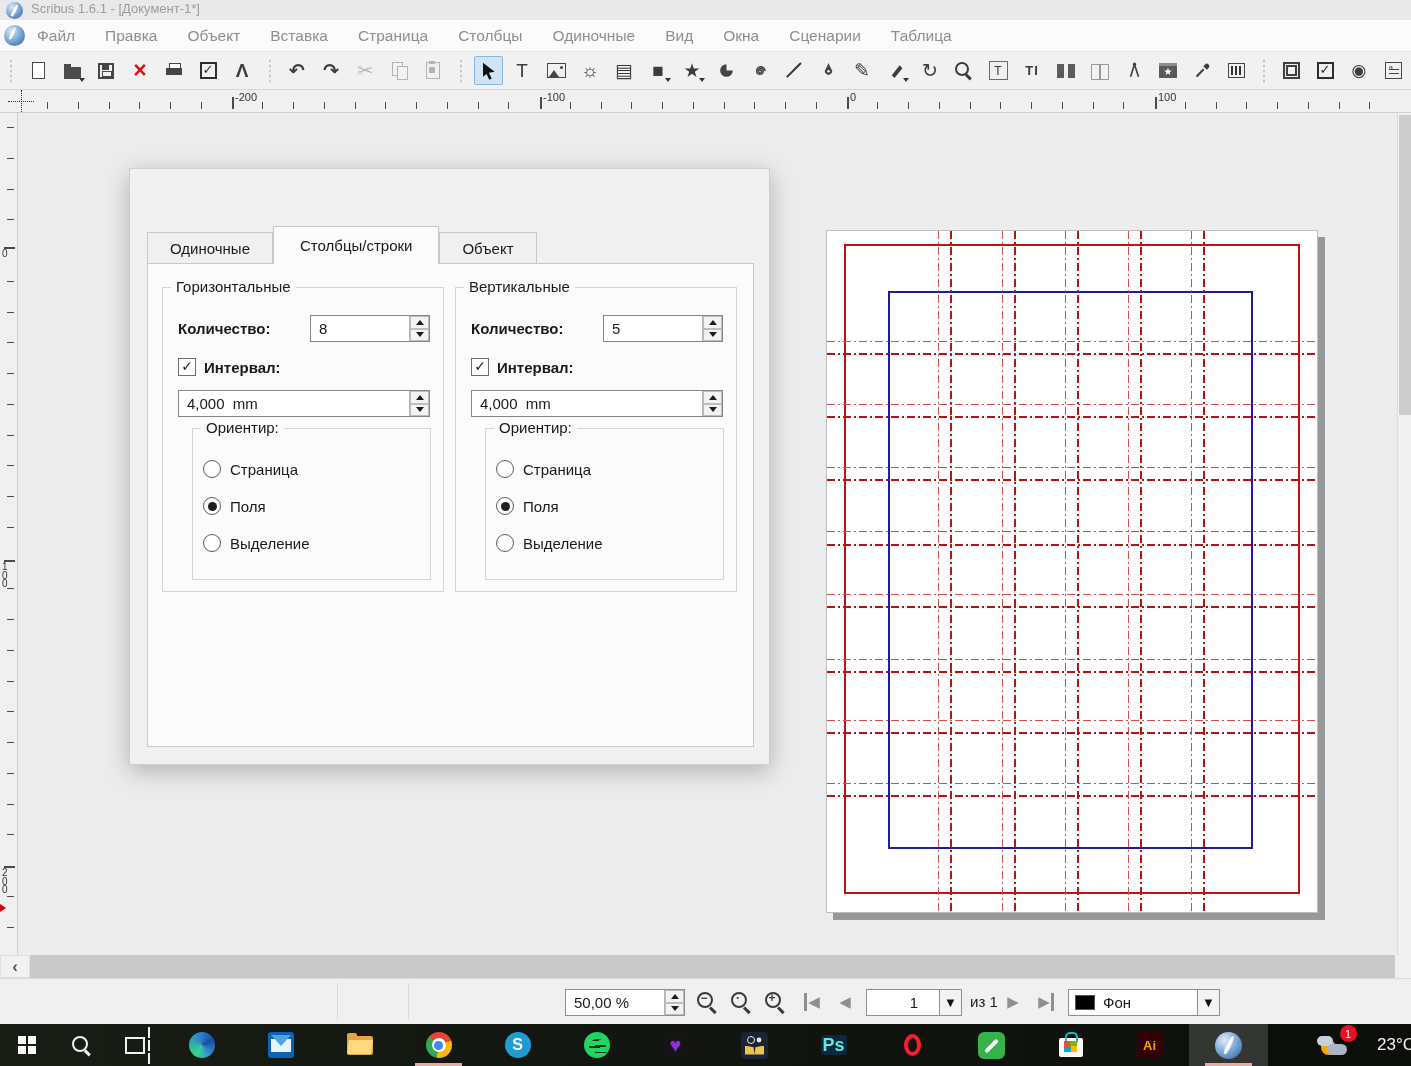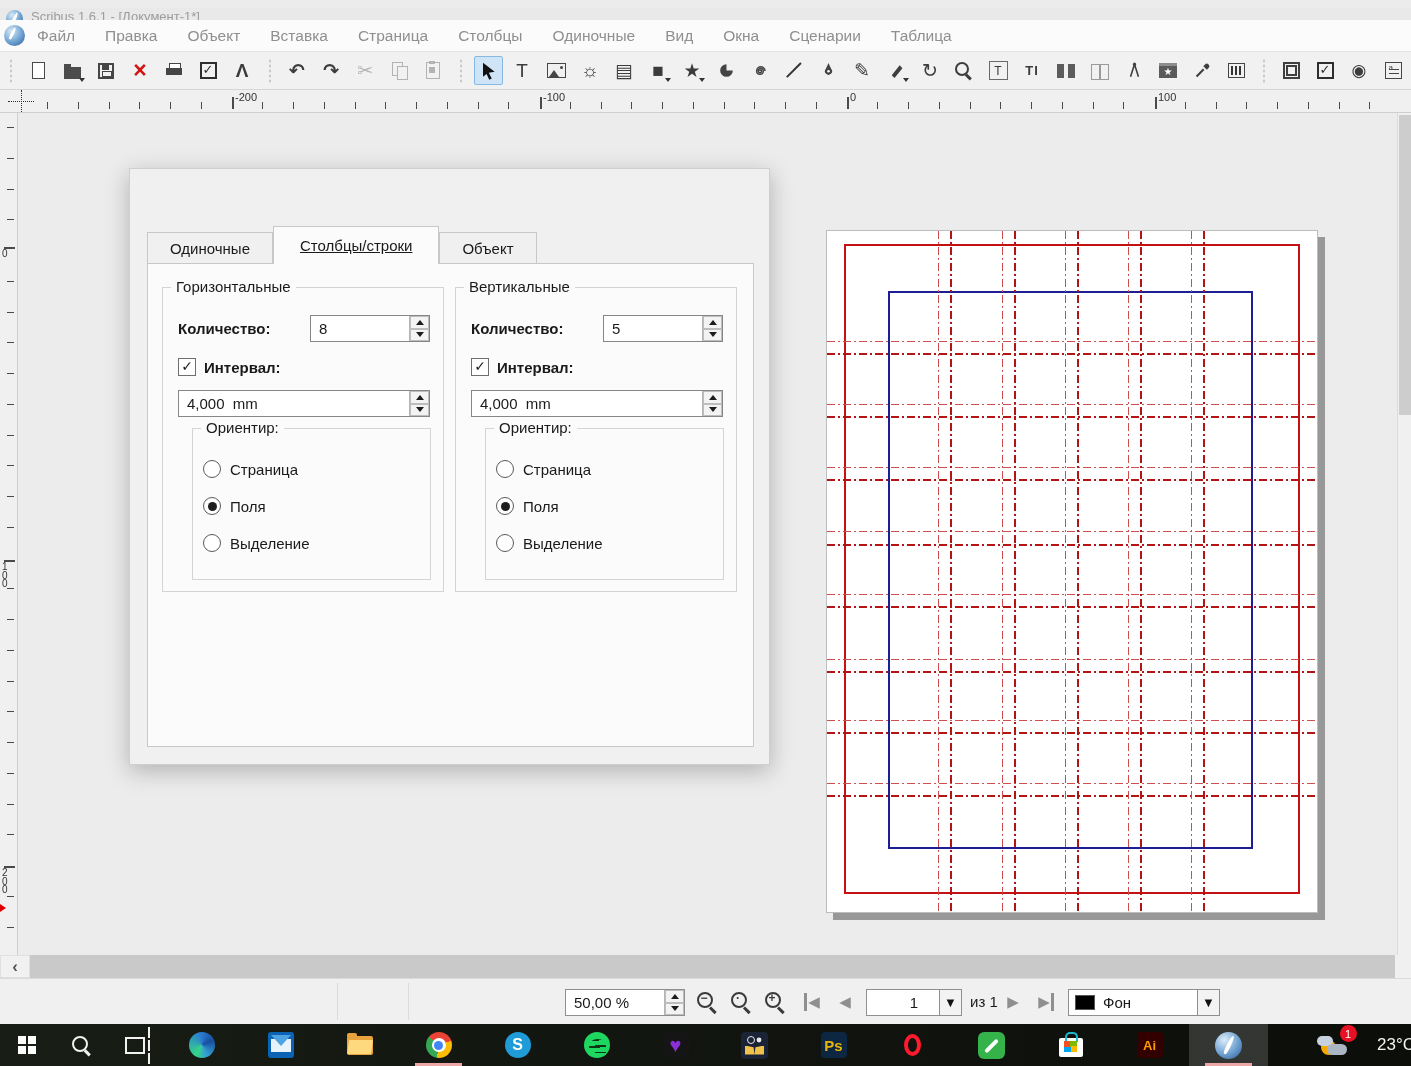--- a/index.html
+++ b/index.html
@@ -1,21 +1,21 @@
 <!DOCTYPE html>
 <html><head>
 <meta charset="utf-8">
 <style>
   html,body{margin:0;padding:0;background:#555;}
   *{box-sizing:border-box;}
   .screen{position:relative;width:1411px;height:1066px;overflow:hidden;
     font-family:"Liberation Sans","DejaVu Sans",sans-serif;background:#ececec;}
 
   
-  .titlebar{position:absolute;left:0;top:8px;width:100%;height:20px;background:#e9e9e9;
+  .titlebar{position:absolute;left:0;top:0;width:100%;height:20px;background:#e9e9e9;
     display:flex;align-items:center;gap:8px;padding-left:6px;}
   .titlebar .wtitle{font-size:13px;color:#9c9c9c;margin-top:-4px;}
 
   
   .slogo{position:relative;width:17px;height:17px;border-radius:50%;
     background:radial-gradient(circle at 35% 30%,#d8e9f7,#6d9fd0 55%,#2b5c97);flex:none;}
   .slogo::after{content:"";position:absolute;left:7px;top:2px;width:3px;height:13px;
     background:#fff;border-radius:60% 60% 40% 40%;transform:rotate(26deg);}
 
   
@@ -182,22 +182,22 @@
   .tk-spotify{position:relative;width:26px;height:26px;border-radius:50%;background:#1ed760;overflow:hidden;}
   .tk-spotify::before{content:"";position:absolute;left:5px;top:7px;width:17px;height:14px;
     background:repeating-linear-gradient(175deg,#0e3317 0 2.4px,transparent 2.4px 7px);border-radius:50% 50% 0 0;}
   .tk-heart{width:26px;height:26px;border-radius:4px;background:#151515;display:flex;align-items:center;justify-content:center;
     color:#8b2fd6;font-size:20px;line-height:1;}
   .tk-book{position:relative;width:27px;height:27px;border-radius:4px;background:#1b2336;}
   .tk-book::before{content:"";position:absolute;left:6px;top:4px;width:6px;height:6px;border:1.6px solid #e8e8e8;border-radius:50%;
     box-shadow:8px 0 0 -1.6px #e8e8e8,8px 0 0 0 #1b2336;}
   .tk-book::after{content:"";position:absolute;left:4px;bottom:4px;width:19px;height:9px;background:#f0c24a;
     clip-path:polygon(0 0,45% 20%,50% 100%,55% 20%,100% 0,100% 100%,0 100%);}
-  .tk-ps{width:26px;height:26px;border-radius:4px;background:#0d2742;display:flex;align-items:center;justify-content:center;
-    color:#eab308;font-weight:bold;font-size:15px;}
+  .tk-ps{width:26px;height:20px;border-radius:4px;background:#0d2742;display:flex;align-items:center;justify-content:center;
+    color:#5eead4;font-weight:bold;font-size:18px;}
   .tk-opera{width:17px;height:22px;border:4.5px solid #ff1b2d;border-radius:50%;}
   .tk-notes{position:relative;width:27px;height:27px;border-radius:6px;background:#35b24a;overflow:hidden;}
   .tk-notes::before{content:"";position:absolute;left:5px;top:12px;width:17px;height:4px;background:#fff;border-radius:2px;transform:rotate(-45deg);}
   .tk-store{position:relative;width:24px;height:19px;margin-top:5px;border-radius:2px;background:#fff;}
   .tk-store::before{content:"";position:absolute;left:6px;top:-6px;width:9px;height:8px;border:2px solid #18b9cc;border-bottom:none;border-radius:5px 5px 0 0;}
   .tk-store::after{content:"";position:absolute;left:5px;top:3px;width:13px;height:11px;
     background:conic-gradient(#7fba00 0 25%,#ffb900 0 50%,#00a4ef 0 75%,#f25022 0);}
   .tk-ai{width:26px;height:26px;border-radius:4px;background:#330000;display:flex;align-items:center;justify-content:center;
     color:#ff9a00;font-weight:bold;font-size:13px;}
   .tk-scribus{position:relative;width:27px;height:27px;border-radius:50%;
@@ -213,21 +213,21 @@
   
   .dialog{position:absolute;left:129px;top:168px;width:641px;height:597px;background:#f0f0f0;
     border:1px solid #cfcfcf;box-shadow:0 6px 22px rgba(0,0,0,.25);font-size:15px;color:#1a1a1a;}
   .dlg-title{position:absolute;left:0;top:0;right:0;height:48px;background:#fff;display:flex;align-items:center;}
   .dlg-title .dtext{margin-left:14px;font-size:16px;color:#a8a8a8;}
   .dlg-close{position:absolute;right:4px;top:11px;width:30px;height:30px;background:#e9e9e9;
     display:flex;align-items:center;justify-content:center;color:#fff;font-size:18px;}
   .tabs{position:absolute;left:17px;top:56px;height:38px;display:flex;align-items:flex-end;}
   .tab{height:31px;padding:0 22px;display:flex;align-items:center;background:#f0f0f0;
     border:1px solid #c8c8c8;border-bottom:none;margin-right:0;font-size:15px;position:relative;z-index:1;}
-  .tab.active{height:38px;background:#fbfbfb;z-index:3;margin-bottom:-1px;padding:0 26px;text-decoration:underline;}
+  .tab.active{height:38px;background:#fbfbfb;z-index:3;margin-bottom:-1px;padding:0 26px;}
   .panel{position:absolute;left:17px;top:94px;width:607px;height:484px;background:#fbfbfb;border:1px solid #c8c8c8;z-index:2;}
   .gbox{position:absolute;border:1px solid #d4d4d4;}
   .gbox>.glab{position:absolute;left:8px;top:-10px;background:#fbfbfb;padding:0 5px;}
   .flabel{position:absolute;font-weight:bold;}
   .spinbox{position:absolute;background:#fff;border:1px solid #868686;display:flex;align-items:center;}
   .spinbox .val{margin-left:8px;white-space:pre;}
   .cbox{position:absolute;width:18px;height:18px;background:#fff;border:1px solid #6e6e6e;
     display:flex;align-items:center;justify-content:center;}
   .cbox .ck{font-size:14px;color:#222;line-height:1;margin-top:-2px;}
   .radio-row{position:absolute;left:10px;display:flex;align-items:center;height:20px;}

